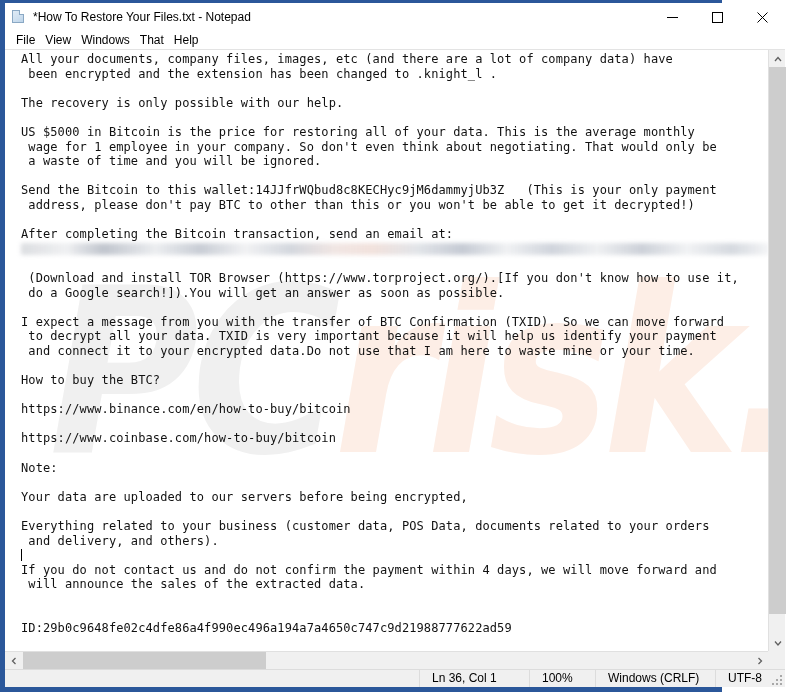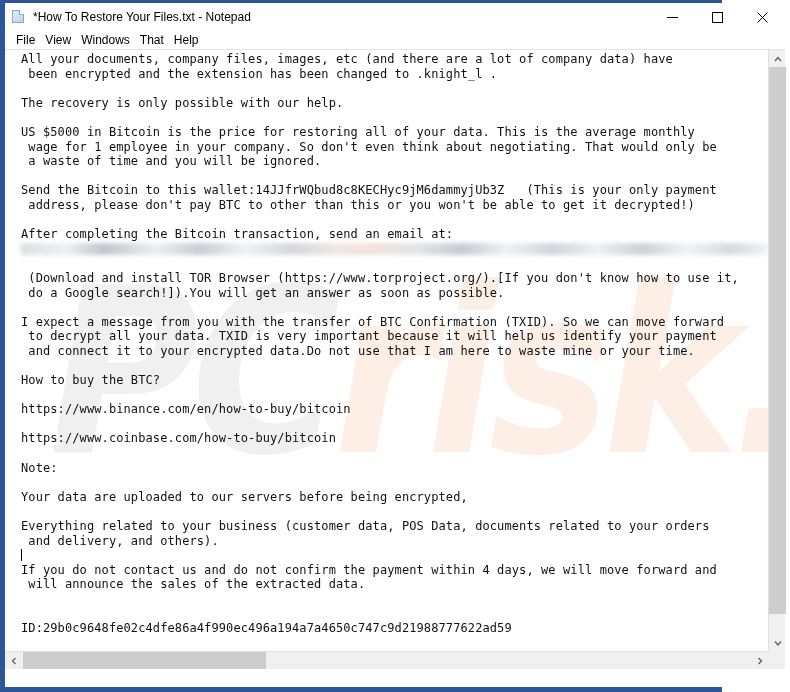--- a/index.html
+++ b/index.html
@@ -393,15 +393,29 @@
         <div class="thumb"></div>
         <div class="arrow right">
           <svg width="6" height="8" viewBox="0 0 6 8">
             <path d="M1.5,1 L4.5,4 L1.5,7" stroke="currentColor" stroke-width="1.3" fill="none"></path>
           </svg>
         </div>
       </div>
       <div class="corner-box"></div>
     </div>
 
+    <div class="statusbar">
+      <div class="sb-cell sb-pos">Ln 36, Col 1</div>
+      <div class="sb-cell sb-zoom">100%</div>
+      <div class="sb-cell sb-eol">Windows (CRLF)</div>
+      <div class="sb-cell sb-enc">UTF-8</div>
+      <div class="grip">
+        <i style="left:8px;top:0px"></i>
+        <i style="left:4px;top:4px"></i>
+          <i style="left:8px;top:4px"></i>
+        <i style="left:0px;top:8px"></i>
+          <i style="left:4px;top:8px"></i>
+          <i style="left:8px;top:8px"></i>
+      </div>
+    </div>
 
   </div>
 </div>
 
 </body></html>

